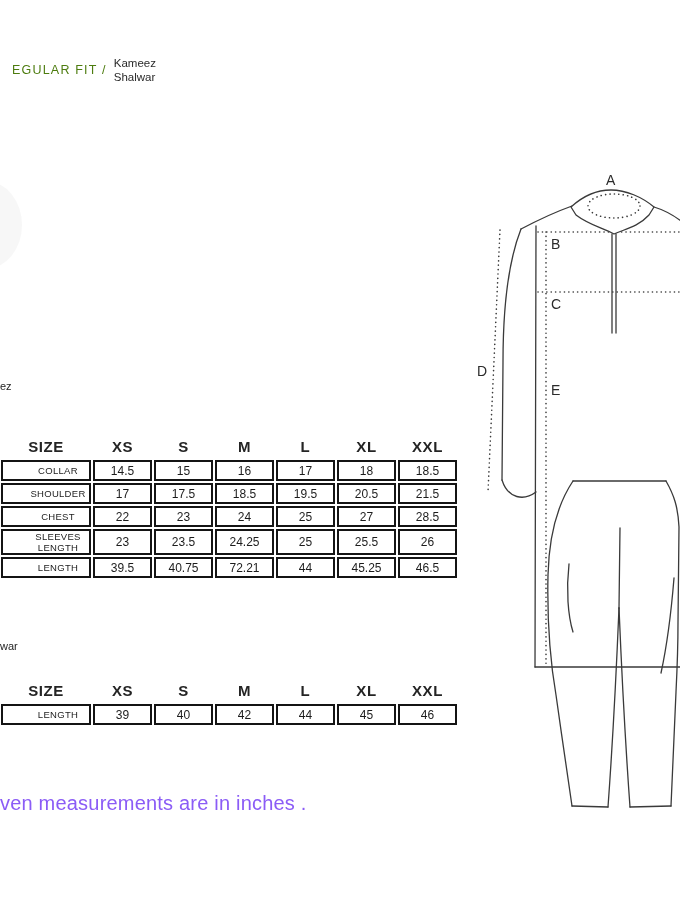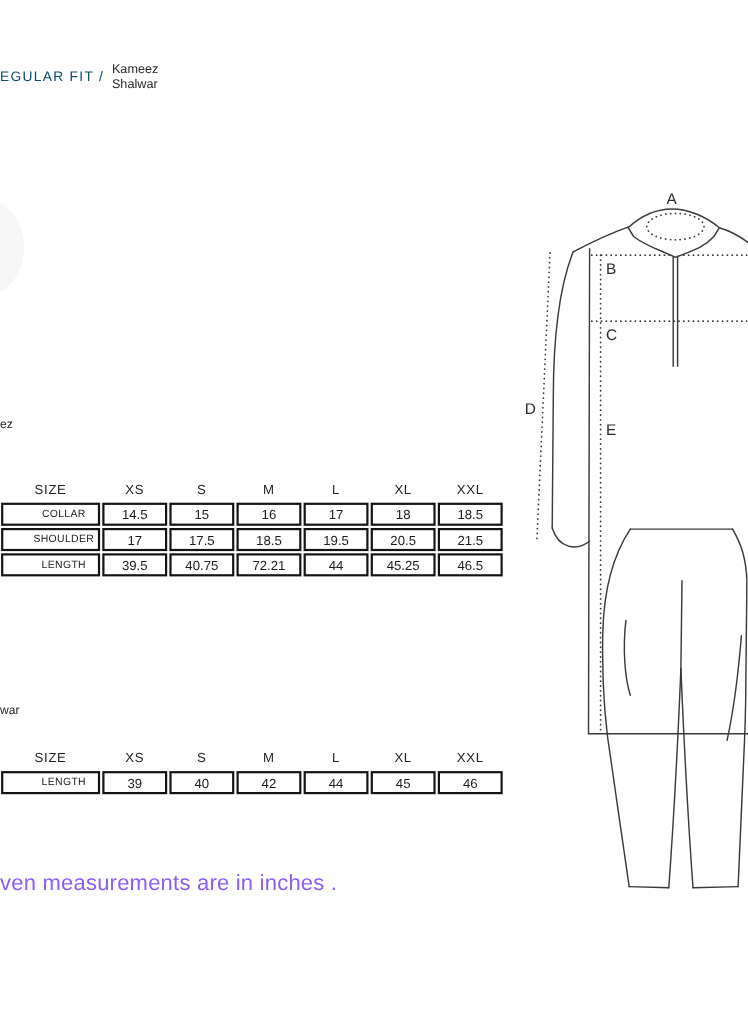--- a/index.html
+++ b/index.html
@@ -1,29 +1,29 @@
 <!DOCTYPE html>
 <html><head>
 <meta charset="utf-8">
 <style>
   html,body{margin:0;padding:0;background:#ffffff;}
   #page{position:relative;width:680px;height:920px;background:#ffffff;overflow:hidden;
         font-family:"Liberation Sans",sans-serif;color:#1c1c1c;}
 
   
   .hdr{position:absolute;left:0;top:56px;display:flex;align-items:center;gap:7px;}
-  .hdr .brand{font-size:12.5px;letter-spacing:1.2px;color:#0c4a6e;white-space:nowrap;}
+  .hdr .brand{font-size:12.5px;letter-spacing:1.2px;color:#4d7c0f;white-space:nowrap;margin-left:12px;}
   .hdr .product{font-size:11.5px;line-height:14px;color:#2a2a2a;}
 
   
   .sec-h{position:absolute;left:0;font-size:11px;color:#242424;}
 
   
   .size-table{position:absolute;border-collapse:separate;border-spacing:2px;}
-  .size-table th{border:none;font-weight:normal;font-size:12px;letter-spacing:.6px;
+  .size-table th{border:none;font-weight:bold;font-size:15px;letter-spacing:.6px;
                  color:#242424;padding:0 0 3px 0;text-align:center;}
   .size-table td{box-sizing:border-box;border:2px solid #141414;height:21px;
                  text-align:center;vertical-align:middle;font-size:12px;color:#1c1c1c;padding:0;}
   .size-table td.lbl{font-size:9.5px;letter-spacing:.3px;padding-left:24px;}
   .col-label{width:90px;} .col-val{width:59px;}
 
   
   .note{position:absolute;left:0;top:792px;font-size:20px;letter-spacing:.2px;color:#8b5cf6;}
 
   
@@ -72,20 +72,38 @@
         <td>18.5</td>
       </tr>
       <tr>
         <td class="lbl">SHOULDER</td>
         <td>17</td>
         <td>17.5</td>
         <td>18.5</td>
         <td>19.5</td>
         <td>20.5</td>
         <td>21.5</td>
+      </tr>
+      <tr>
+        <td class="lbl">CHEST</td>
+        <td>22</td>
+        <td>23</td>
+        <td>24</td>
+        <td>25</td>
+        <td>27</td>
+        <td>28.5</td>
+      </tr>
+      <tr>
+        <td class="lbl">SLEEVES LENGTH</td>
+        <td>23</td>
+        <td>23.5</td>
+        <td>24.25</td>
+        <td>25</td>
+        <td>25.5</td>
+        <td>26</td>
       </tr>
       <tr>
         <td class="lbl">LENGTH</td>
         <td>39.5</td>
         <td>40.75</td>
         <td>72.21</td>
         <td>44</td>
         <td>45.25</td>
         <td>46.5</td>
       </tr>

